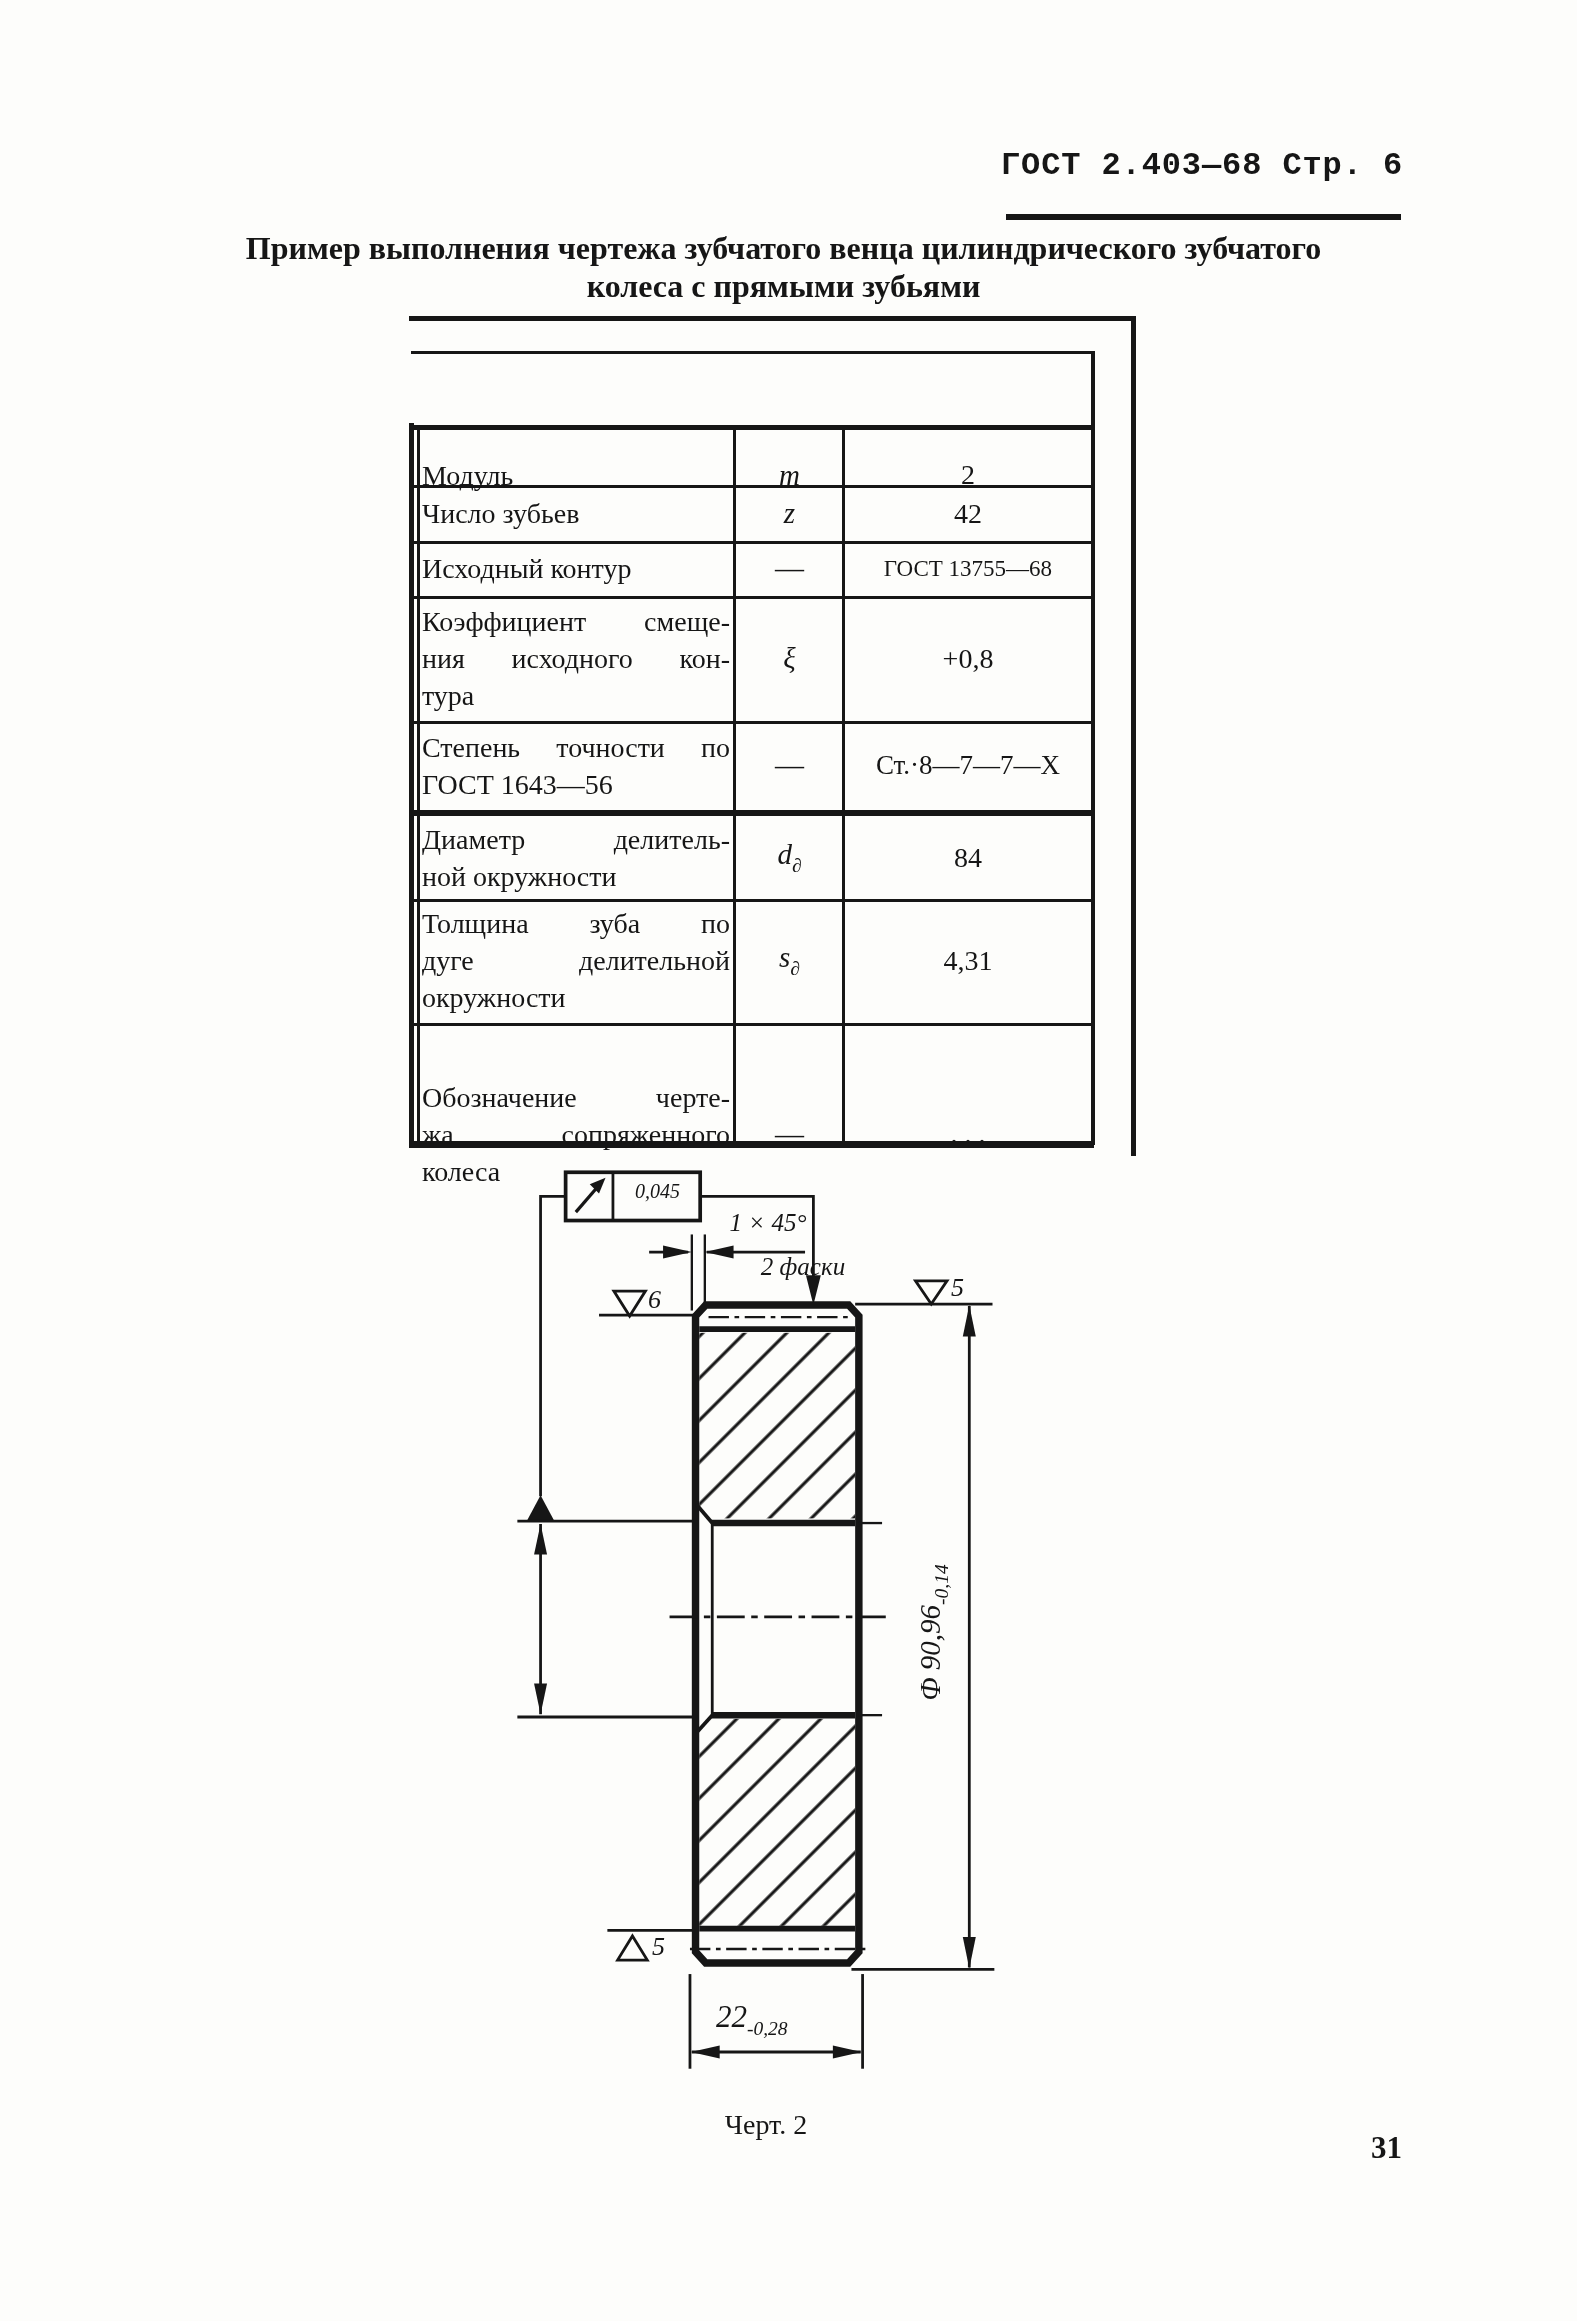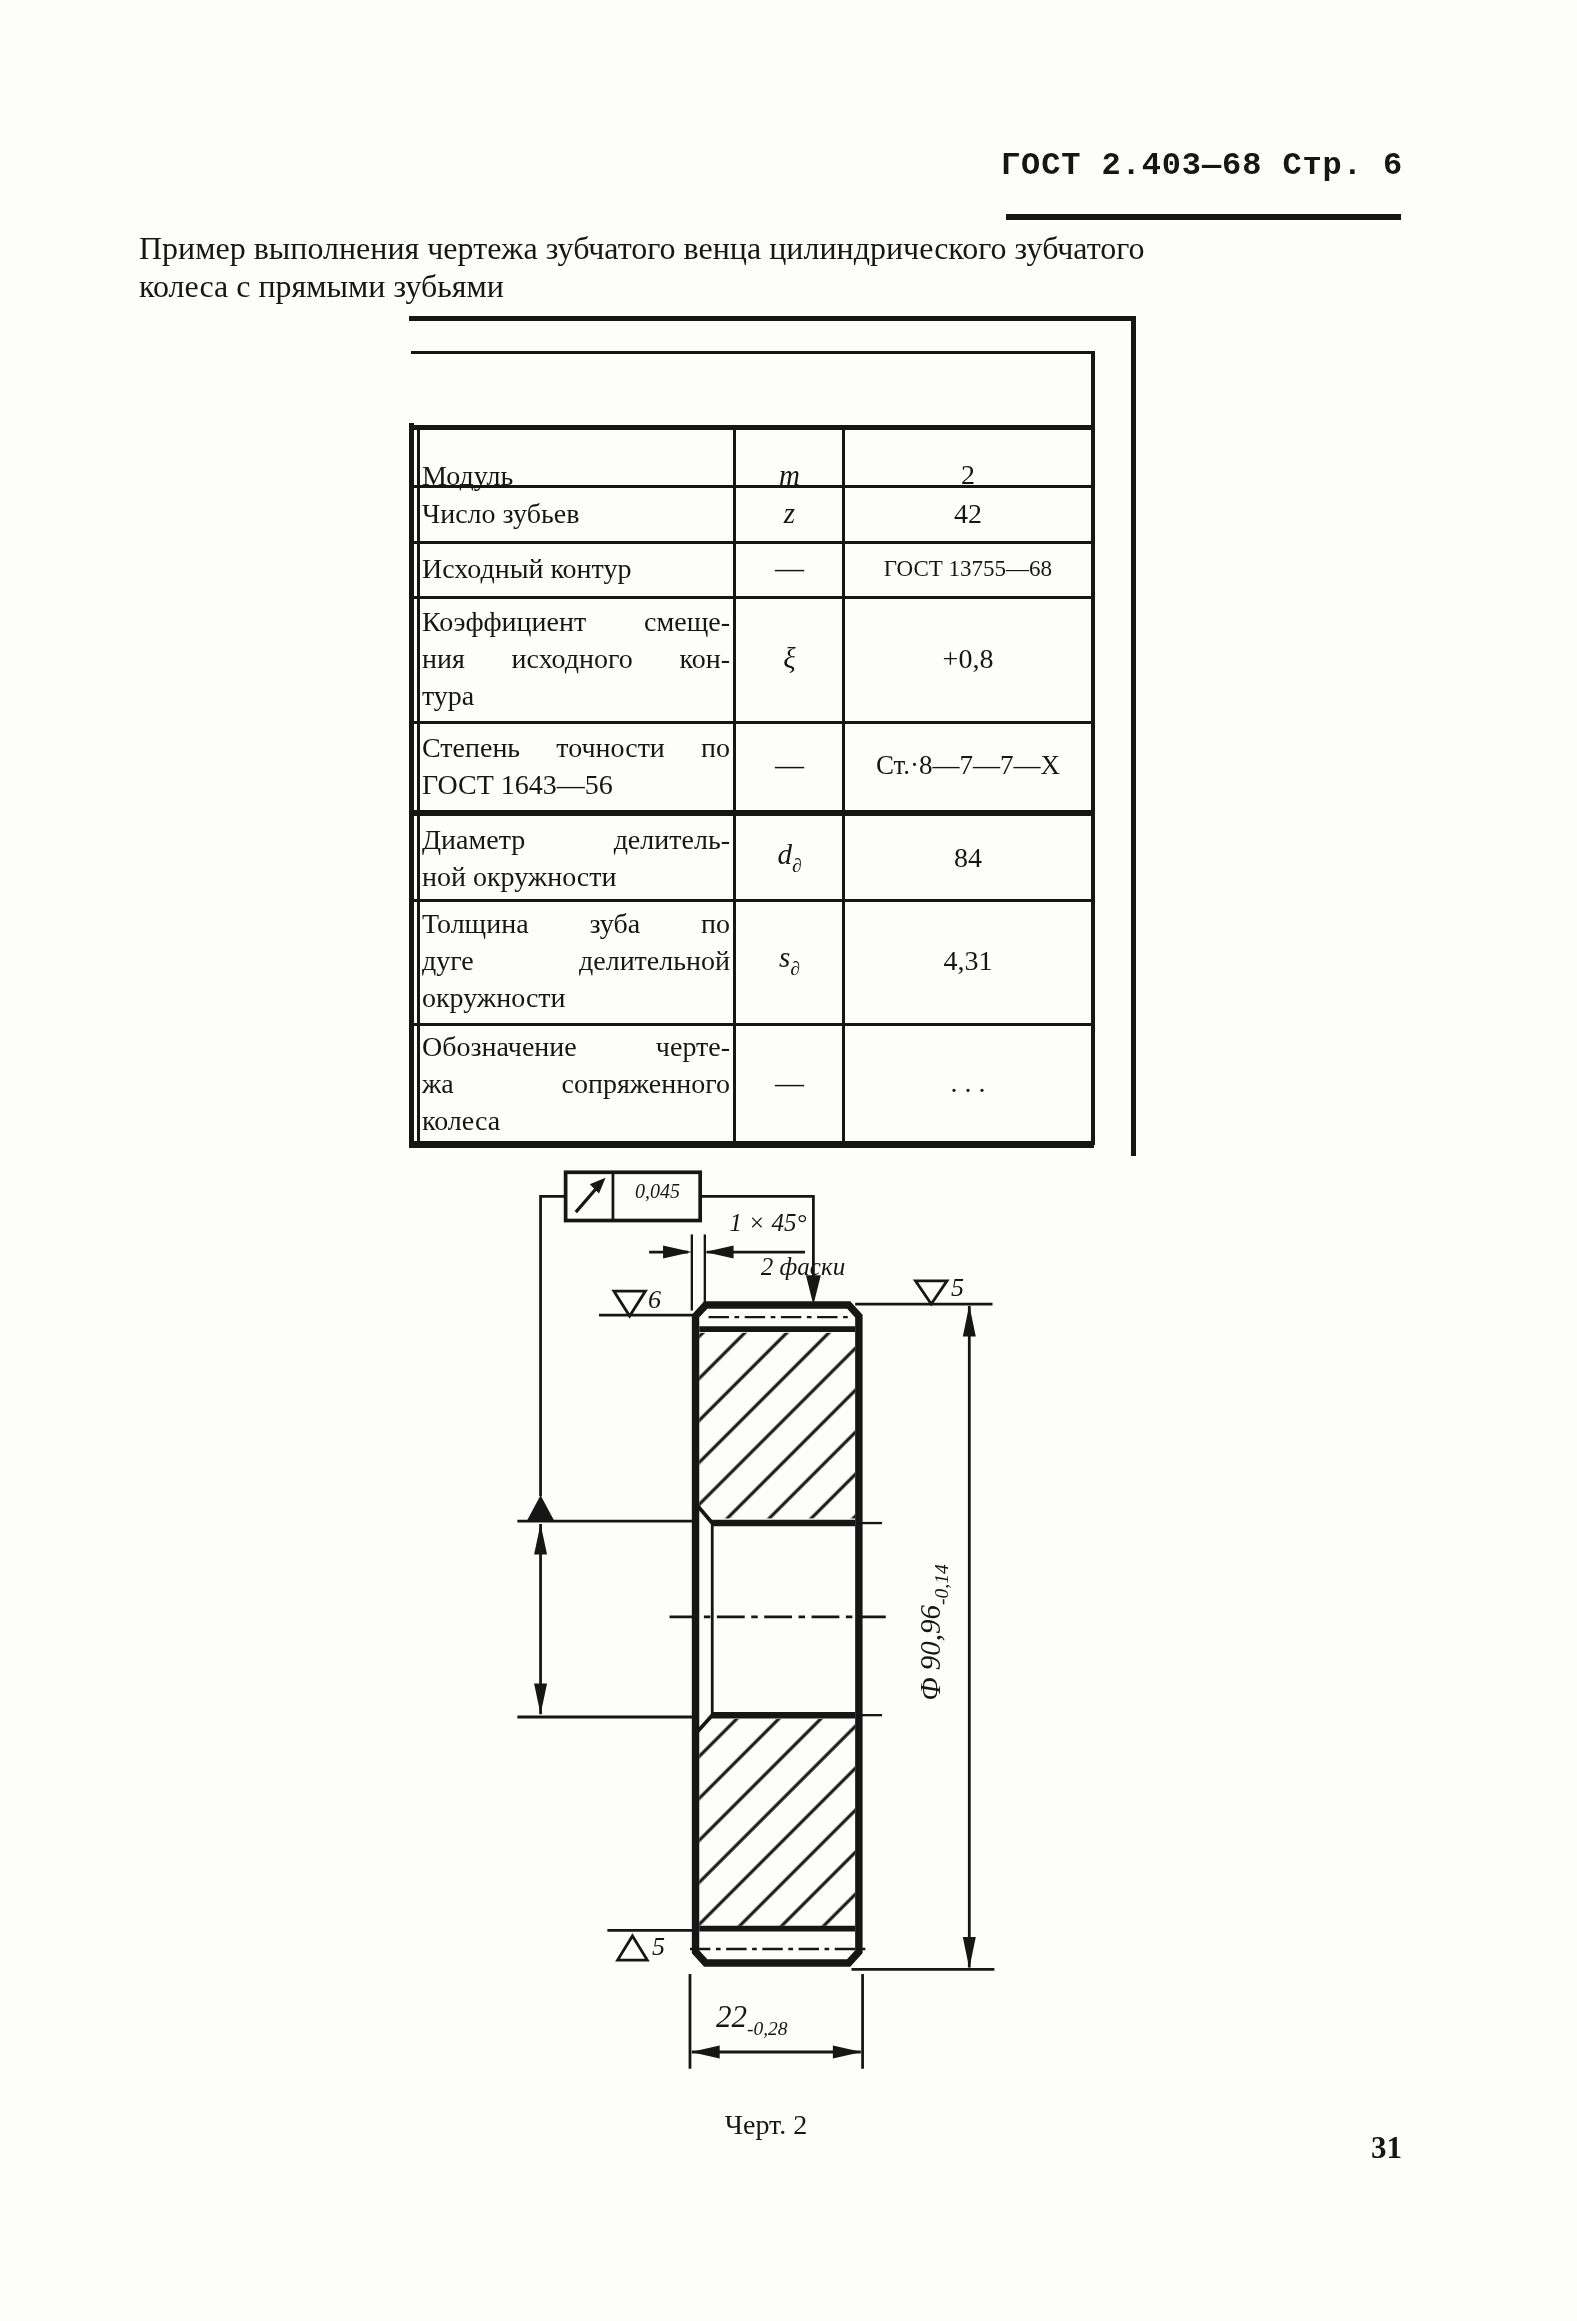--- a/index.html
+++ b/index.html
@@ -13,22 +13,22 @@
 
   
   .doc-header {
     left:928px; top:147px; width:475px; text-align:right;
     font-family:Liberation Mono, monospace;
     font-weight:bold; font-size:32px; letter-spacing:0.9px;
   }
   .doc-header-rule { left:1006px; top:214px; width:395px; height:5.6px; background:#161616; }
 
   
-  .page-title { left:139px; top:229px; width:1289px; text-align:left;
-    font-weight:normal; font-size:32px; line-height:38px; }
+  .page-title { left:139px; top:229px; width:1289px; text-align:center;
+    font-weight:bold; font-size:32px; line-height:38px; }
 
   
   .ptable { left:409px; top:316px; width:733px; height:846px; }
   .ptable .hline, .ptable .vline { position:absolute; background:#161616; }
   .top-rule      { left:0; top:0; width:726px; height:4.6px; }
   .outer-right   { left:722px; top:0; width:4.6px; height:840px; }
   .inner-top     { left:1.9px; top:35px; width:682px; height:2.8px; }
   .inner-right   { left:682px; top:35px; width:3.7px; height:794px; }
   .left-edge     { left:0; top:107px; width:4.6px; height:723px; }
   .left-edge2    { left:8.3px; top:109px; width:2.8px; height:719px; }
@@ -45,21 +45,21 @@
   .sep2 { left:433px; top:111px; width:2.8px; height:716px; }
 
   .trow { position:absolute; left:0; width:685px; }
   .r1 { top:109px; height:76px;margin-top:12px; }
   .r2 { top:169px; height:57px; }
   .r3 { top:225px; height:55px; }
   .r4 { top:280px; height:125px; }
   .r5 { top:405px; height:89px; }
   .r6 { top:500px; height:83px; }
   .r7 { top:583px; height:123px; }
-  .r8 { top:692px; height:150px; }
+  .r8 { top:743px; height:150px; }
   .cell { position:absolute; top:0; height:100%; display:flex; flex-direction:column; justify-content:center; }
   .cname { left:13px; width:308px; }
   .csym  { left:327px; width:107px; align-items:center; }
   .cval  { left:436px; width:246px; align-items:center; }
   .name-line { font-size:28px; line-height:37px; width:100%; }
   .cname .name-line:not(:last-child) { text-align:justify; text-align-last:justify; }
   .sym { font-style:italic; font-size:29px; }
   .sym-dash { font-style:normal; }
   .val { font-size:28px; }
   .val-small { font-size:23px; }

